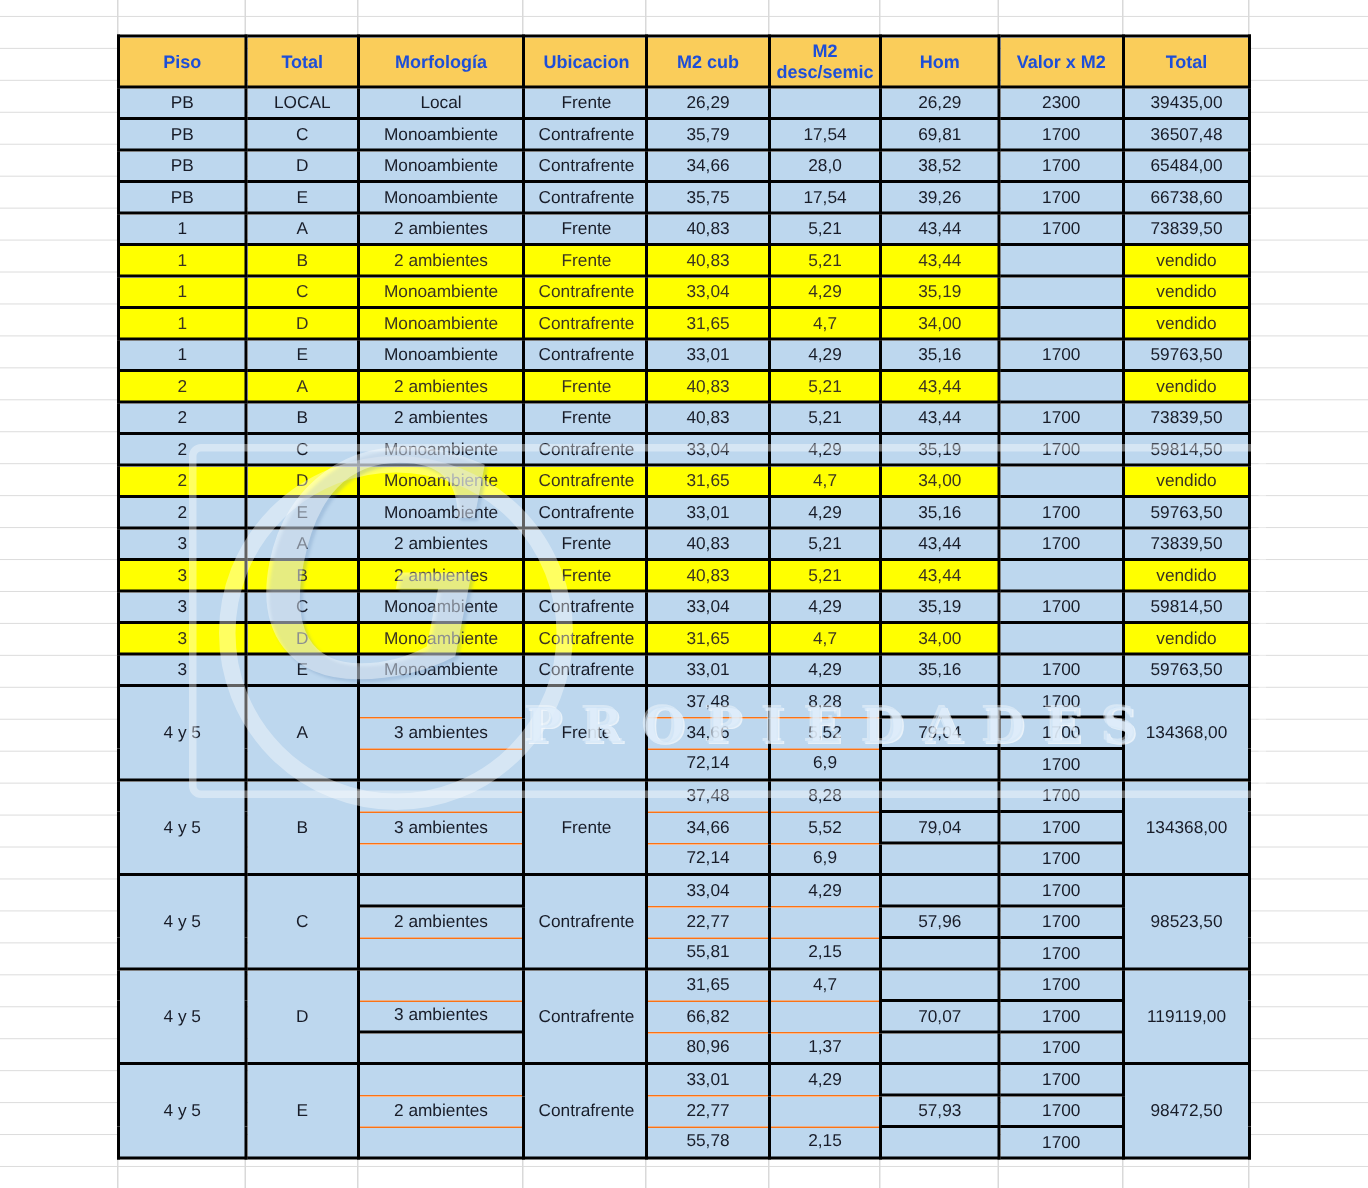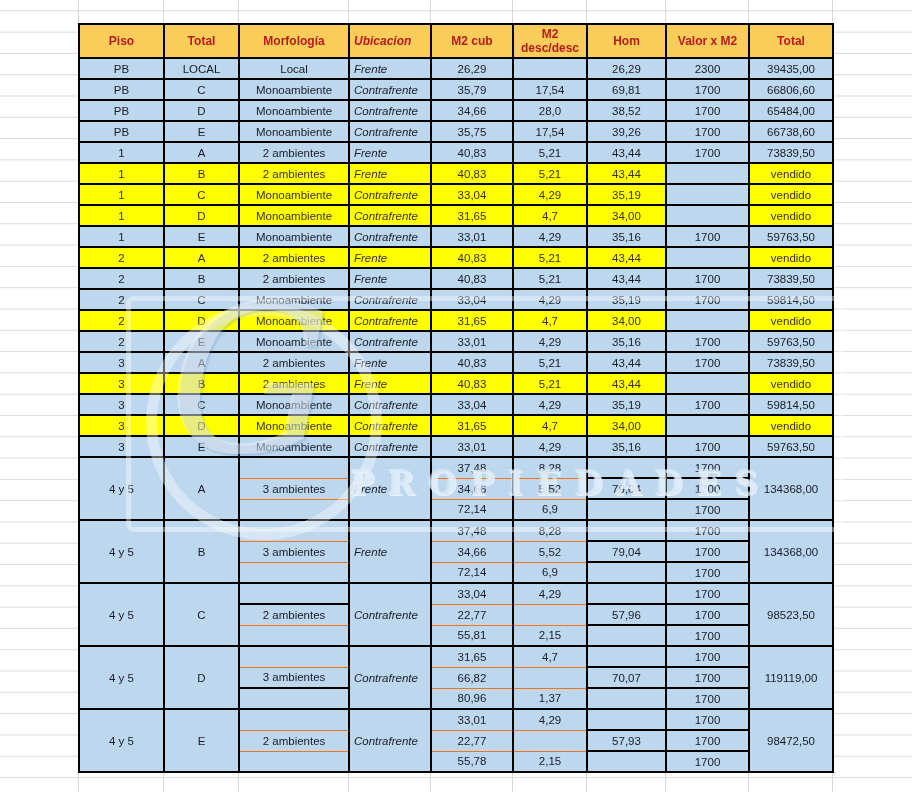--- a/index.html
+++ b/index.html
@@ -28,26 +28,26 @@
     vertical-align:middle;
     overflow:hidden;
     white-space:nowrap;
   }
   thead tr{height:34px;}
   tbody tr{height:21px;}
   th{
     background:#facd5a;
     font-weight:bold;
     font-size:12px;
-    color:#b91c1c;
+    color:#1d4ed8;
     white-space:pre-line;
     line-height:14px;
   }
   td{background:#bdd7ee;}
-  th.ub,td.ub{text-align:left;padding-left:4px;font-style:italic;}
+  th.ub,td.ub{text-align:center;padding-left:4px;}
   tr.sold td{background:#ffff00;color:#3a3322;}
   tr.sold td.vx{background:#bdd7ee;}
   
   td.gb{border-bottom:1px solid #f97316;}
   td.gt{border-top:1px solid #9cb6ce;}
   
   .watermark{position:absolute;inset:0;z-index:5;pointer-events:none;}
   .wm-box{
     position:absolute;left:126px;top:296px;width:708px;height:226px;
     border:5px solid rgba(255,255,255,0.38);border-radius:8px;
@@ -95,21 +95,21 @@
       <col class="c8">
   </colgroup>
   <thead>
     <tr>
       <th>Piso</th>
       <th>Total</th>
       <th>Morfología</th>
       <th class="ub">Ubicacion</th>
       <th>M2 cub</th>
       <th>M2
-desc/desc</th>
+desc/semic</th>
       <th>Hom</th>
       <th>Valor x M2</th>
       <th>Total</th>
     </tr>
   </thead>
   <tbody id="tbody">
       <tr>
         <td>PB</td>
         <td>LOCAL</td>
         <td>Local</td>
@@ -122,21 +122,21 @@
       </tr>
       <tr>
         <td>PB</td>
         <td>C</td>
         <td>Monoambiente</td>
         <td class="ub">Contrafrente</td>
         <td>35,79</td>
         <td>17,54</td>
         <td>69,81</td>
         <td>1700</td>
-        <td>66806,60</td>
+        <td>36507,48</td>
       </tr>
       <tr>
         <td>PB</td>
         <td>D</td>
         <td>Monoambiente</td>
         <td class="ub">Contrafrente</td>
         <td>34,66</td>
         <td>28,0</td>
         <td>38,52</td>
         <td>1700</td>

